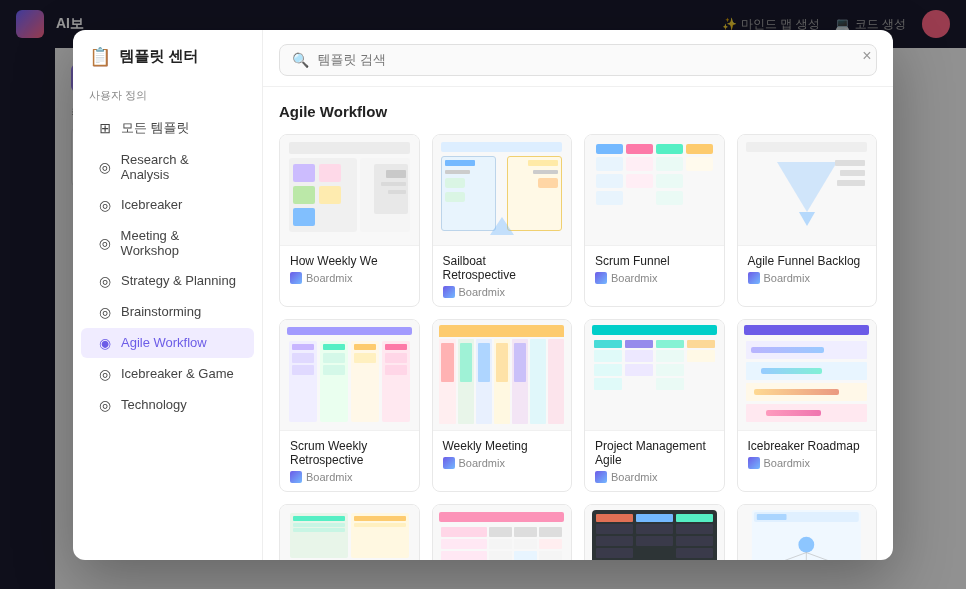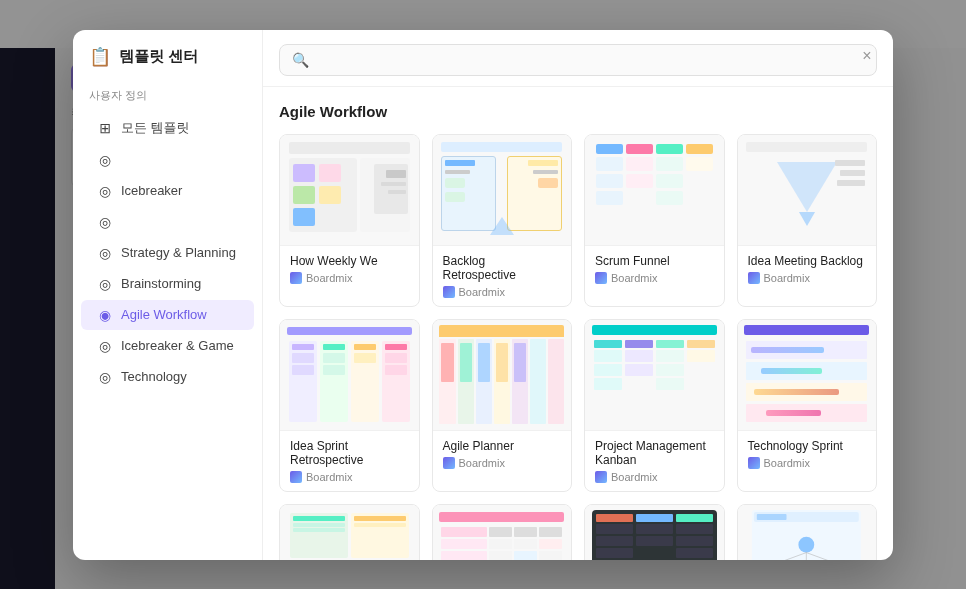--- a/index.html
+++ b/index.html
@@ -273,20 +273,33 @@
       right: 0;
       bottom: 0;
       padding: 16px;
       background: #f2f2f2;
     }
   </style>
 </head>
 <body>
 
 <div class="app-bg">
+  <div class="app-topbar">
+    <div class="app-logo"></div>
+    <span style="color:white;font-size:14px;font-weight:600;">AI보</span>
+    <div class="top-actions">
+      <span class="top-action-btn">
+        ✨ <span>마인드 맵 생성</span>
+      </span>
+      <span class="top-action-btn">
+        💻 <span>코드 생성</span>
+      </span>
+      <div class="avatar-circle"></div>
+    </div>
+  </div>
   <div class="bg-sidebar"></div>
   <div class="bg-main">
     <div style="width:100px;height:28px;background:#7c5ce7;border-radius:6px;margin-bottom:12px;opacity:0.8;"></div>
     <div style="font-size:11px;color:#888;margin-bottom:8px;">최근 열기</div>
     <div style="display:flex;gap:8px;">
       <div style="width:80px;height:60px;background:white;border-radius:6px;border:1px solid #ddd;"></div>
       <div style="width:80px;height:60px;background:white;border-radius:6px;border:1px solid #ddd;"></div>
     </div>
   </div>
 </div>
@@ -307,27 +320,29 @@
 
       <div class="section-label">사용자 정의</div>
 
       <div class="sidebar-item">
         <span class="sidebar-item-icon">⊞</span>
         <span>모든 템플릿</span>
       </div>
 
       <div class="sidebar-item">
         <span class="sidebar-item-icon">◎</span>
+        <span>Research &amp; Analysis</span>
       </div>
       <div class="sidebar-item">
         <span class="sidebar-item-icon">◎</span>
         <span>Icebreaker</span>
       </div>
       <div class="sidebar-item">
         <span class="sidebar-item-icon">◎</span>
+        <span>Meeting &amp; Workshop</span>
       </div>
       <div class="sidebar-item">
         <span class="sidebar-item-icon">◎</span>
         <span>Strategy &amp; Planning</span>
       </div>
       <div class="sidebar-item">
         <span class="sidebar-item-icon">◎</span>
         <span>Brainstorming</span>
       </div>
       <div class="sidebar-item active">
@@ -342,20 +357,21 @@
         <span class="sidebar-item-icon">◎</span>
         <span>Technology</span>
       </div>
     </div>
 
     <div class="main-content">
 
       <div class="search-bar">
         <div class="search-input-wrap">
           <span class="search-icon-glyph">🔍</span>
+          <input class="search-input" type="text" placeholder="템플릿 검색" style="">
         </div>
       </div>
 
       <div class="content-area">
         <div class="section-title">Agile Workflow</div>
 
         <div class="templates-grid">
 
           <div class="template-card">
             <div class="template-preview">
@@ -395,21 +411,21 @@
                 <div style="position:absolute;top:38px;left:6px;width:20px;height:10px;background:#daf5e4;border-radius:2px;"></div>
                 <div style="position:absolute;top:52px;left:6px;width:20px;height:10px;background:#daf5e4;border-radius:2px;"></div>
                 <div style="position:absolute;top:20px;right:6px;width:30px;height:6px;background:#ffeaa7;border-radius:1px;"></div>
                 <div style="position:absolute;top:30px;right:6px;width:25px;height:4px;background:#ccc;border-radius:1px;"></div>
                 <div style="position:absolute;top:38px;right:6px;width:20px;height:10px;background:#ffd6a5;border-radius:2px;"></div>
 
                 <div style="position:absolute;bottom:4px;left:50%;transform:translateX(-50%);width:0;height:0;border-left:12px solid transparent;border-right:12px solid transparent;border-bottom:18px solid #74b9ff;opacity:0.4;"></div>
               </div>
             </div>
             <div class="template-info">
-              <div class="template-name">Backlog Retrospective</div>
+              <div class="template-name">Sailboat Retrospective</div>
               <div class="template-source">
                 <div class="boardmix-icon"></div>
                 <span>Boardmix</span>
               </div>
             </div>
           </div>
 
           <div class="template-card">
             <div class="template-preview">
               <div class="preview-content" style="position:relative;">
@@ -455,21 +471,21 @@
 
                 <div style="position:absolute;top:22px;left:50%;transform:translateX(-50%);width:60px;height:0;border-left:30px solid transparent;border-right:30px solid transparent;border-top:50px solid rgba(116,185,255,0.3);"></div>
                 <div style="position:absolute;top:72px;left:50%;transform:translateX(-50%);width:0;height:0;border-left:8px solid transparent;border-right:8px solid transparent;border-top:14px solid rgba(116,185,255,0.5);"></div>
 
                 <div style="position:absolute;top:20px;right:4px;width:30px;height:6px;background:#ddd;border-radius:1px;"></div>
                 <div style="position:absolute;top:30px;right:4px;width:25px;height:6px;background:#ddd;border-radius:1px;"></div>
                 <div style="position:absolute;top:40px;right:4px;width:28px;height:6px;background:#ddd;border-radius:1px;"></div>
               </div>
             </div>
             <div class="template-info">
-              <div class="template-name">Idea Meeting Backlog</div>
+              <div class="template-name">Agile Funnel Backlog</div>
               <div class="template-source">
                 <div class="boardmix-icon"></div>
                 <span>Boardmix</span>
               </div>
             </div>
           </div>
 
           <div class="template-card">
             <div class="template-preview">
               <div class="preview-content" style="position:relative;">
@@ -491,21 +507,21 @@
                   </div>
                   <div style="flex:1;background:#ffe8f0;border-radius:2px;padding:3px;">
                     <div style="height:6px;background:#fd79a8;border-radius:1px;margin-bottom:3px;"></div>
                     <div style="height:10px;background:#ffd6e7;border-radius:1px;margin-bottom:2px;"></div>
                     <div style="height:10px;background:#ffd6e7;border-radius:1px;"></div>
                   </div>
                 </div>
               </div>
             </div>
             <div class="template-info">
-              <div class="template-name">Idea Sprint Retrospective</div>
+              <div class="template-name">Scrum Weekly Retrospective</div>
               <div class="template-source">
                 <div class="boardmix-icon"></div>
                 <span>Boardmix</span>
               </div>
             </div>
           </div>
 
           <div class="template-card">
             <div class="template-preview">
               <div class="preview-content" style="position:relative;">
@@ -524,21 +540,21 @@
                   <div style="flex:1;margin:2px;background:#55efc4;border-radius:1px;opacity:0.5;"></div>
                   <div style="flex:1;margin:2px;background:#74b9ff;border-radius:1px;opacity:0.5;"></div>
                   <div style="flex:1;margin:2px;background:#fdcb6e;border-radius:1px;opacity:0.5;"></div>
                   <div style="flex:1;margin:2px;background:#a29bfe;border-radius:1px;opacity:0.5;"></div>
                   <div style="flex:1;margin:2px;"></div>
                   <div style="flex:1;margin:2px;"></div>
                 </div>
               </div>
             </div>
             <div class="template-info">
-              <div class="template-name">Agile Planner</div>
+              <div class="template-name">Weekly Meeting</div>
               <div class="template-source">
                 <div class="boardmix-icon"></div>
                 <span>Boardmix</span>
               </div>
             </div>
           </div>
 
           <div class="template-card">
             <div class="template-preview">
               <div class="preview-content" style="position:relative;">
@@ -562,21 +578,21 @@
                     <div style="height:12px;background:#eafaf5;border-radius:1px;"></div>
                   </div>
                   <div style="flex:1;display:flex;flex-direction:column;gap:2px;">
                     <div style="height:8px;background:#fdcb6e;border-radius:1px;opacity:0.7;"></div>
                     <div style="height:12px;background:#fff9e6;border-radius:1px;"></div>
                   </div>
                 </div>
               </div>
             </div>
             <div class="template-info">
-              <div class="template-name">Project Management Kanban</div>
+              <div class="template-name">Project Management Agile</div>
               <div class="template-source">
                 <div class="boardmix-icon"></div>
                 <span>Boardmix</span>
               </div>
             </div>
           </div>
 
           <div class="template-card">
             <div class="template-preview">
               <div class="preview-content" style="position:relative;">
@@ -592,21 +608,21 @@
                   <div style="flex:1;background:#fff8e8;border-radius:1px;position:relative;">
                     <div style="position:absolute;left:8px;top:50%;transform:translateY(-50%);height:6px;width:70%;background:linear-gradient(to right,#fdcb6e,#e17055);border-radius:2px;opacity:0.7;"></div>
                   </div>
                   <div style="flex:1;background:#ffe8f0;border-radius:1px;position:relative;">
                     <div style="position:absolute;left:20px;top:50%;transform:translateY(-50%);height:6px;width:45%;background:linear-gradient(to right,#fd79a8,#e84393);border-radius:2px;opacity:0.7;"></div>
                   </div>
                 </div>
               </div>
             </div>
             <div class="template-info">
-              <div class="template-name">Technology Sprint</div>
+              <div class="template-name">Icebreaker Roadmap</div>
               <div class="template-source">
                 <div class="boardmix-icon"></div>
                 <span>Boardmix</span>
               </div>
             </div>
           </div>
 
           <div class="template-card">
             <div class="template-preview">
               <div class="preview-content" style="position:relative;">

